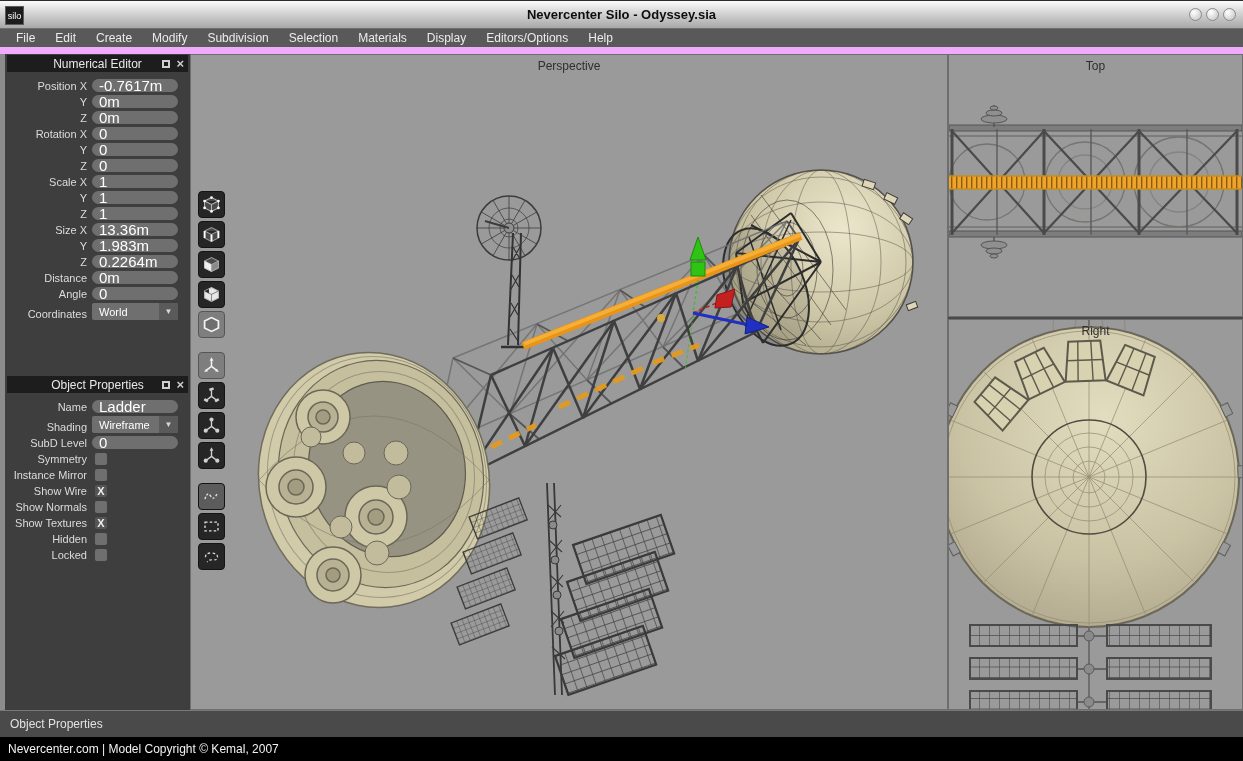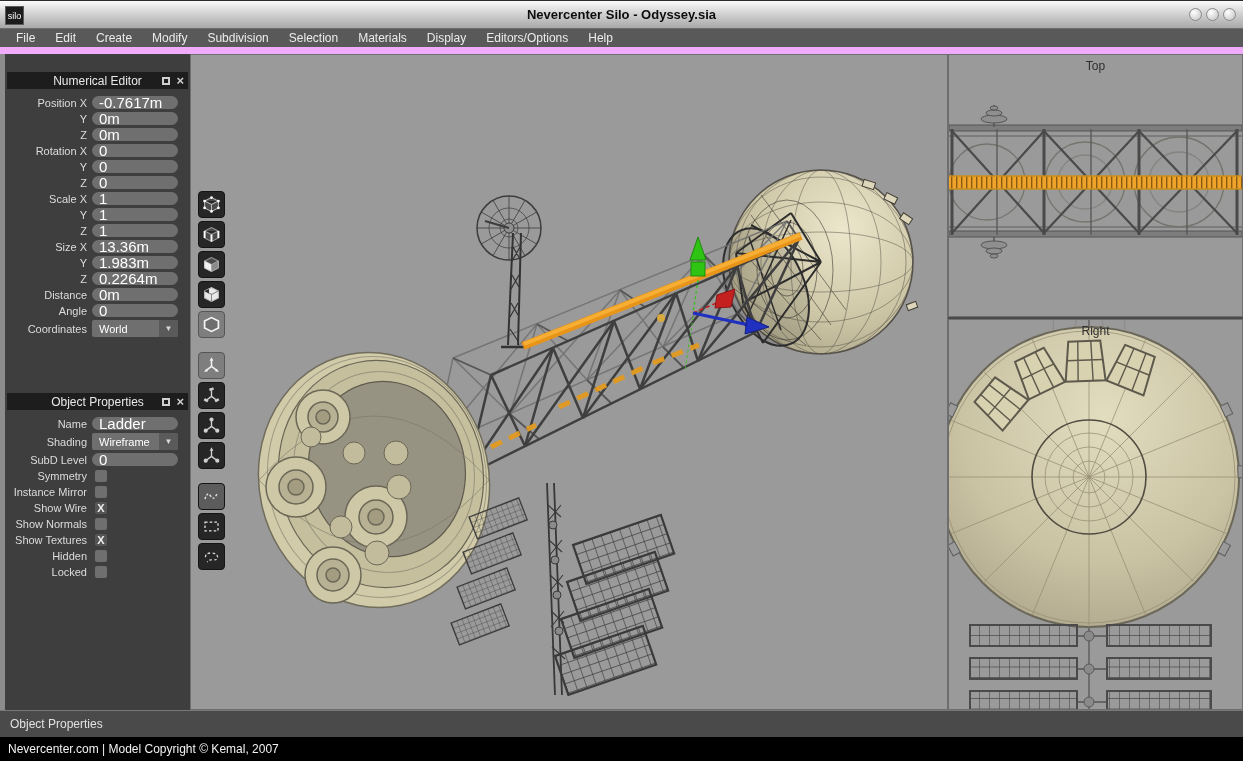--- a/index.html
+++ b/index.html
@@ -9,28 +9,28 @@
   .titlebar{height:29px;background:linear-gradient(180deg,#fbfbfb 0%,#d6d6d6 42%,#a8a8a8 100%);border-top:1px solid #2b2b2b;border-bottom:1px solid #6e6e6e;box-sizing:border-box;display:flex;align-items:center;position:relative;flex:none}
   .logo{position:absolute;left:5px;top:5px;width:19px;height:19px;background:#1c1c1c;border:1px solid #5a5a5a;color:#fff;font-size:9px;display:flex;align-items:center;justify-content:center;box-sizing:border-box;letter-spacing:0}
   .title{flex:1;text-align:center;font-size:13px;font-weight:bold;color:#0d0d0d}
   .winbtns{position:absolute;right:7px;top:7px;display:flex;gap:4px}
   .winbtn{width:13px;height:13px;border-radius:50%;background:radial-gradient(circle at 35% 30%,#ffffff,#bfbfbf);border:1px solid #8a8a8a;box-sizing:border-box}
   
   .menubar{height:25px;background:#595959;border-bottom:7px solid #f0abfc;box-sizing:border-box;display:flex;align-items:center;padding-left:6px;flex:none}
   .menuitem{color:#ececec;font-size:12px;padding:0 10px;cursor:default}
   
   .main{flex:1;display:flex;background:#4a4a4a;min-height:0}
-  .leftcol{width:190px;flex:none;background:#3e3e3e;border-left:5px solid #8c8c8c;box-sizing:border-box;padding-top:18px;display:flex;flex-direction:column}
+  .leftcol{width:190px;flex:none;background:#3e3e3e;border-left:5px solid #8c8c8c;box-sizing:border-box;padding-top:1px;display:flex;flex-direction:column}
   .panel-header{height:17px;background:#1d1d1d;margin:0 2px;display:flex;align-items:center;position:relative;flex:none}
   .panel-title{flex:1;text-align:center;color:#e8e8e8;font-size:12px}
   .ph-icons{position:absolute;right:4px;top:4px;display:flex;gap:6px;align-items:center}
   .detach{width:8px;height:8px;border:2px solid #cfcfcf;box-sizing:border-box}
   .closex{color:#cfcfcf;font-size:13px;line-height:9px;font-weight:bold}
   .rows{padding:7px 12px 0 2px}
-  .row{display:flex;align-items:center;height:13px;margin-bottom:3px}
+  .row{display:flex;align-items:flex-end;height:13px;margin-bottom:3px}
   .row.gap{}
   .row.tall{height:17px}
   .rlabel{width:80px;text-align:right;color:#dcdcdc;font-size:11px;padding-right:5px;white-space:nowrap;flex:none}
   .input{flex:1;height:13px;background:#6f6f6f;border-radius:7px;color:#fff;font-size:15px;line-height:13px;padding:0 7px;box-sizing:content-box;overflow:hidden;white-space:nowrap}
   .dropdown{flex:1;height:17px;background:#6f6f6f;border-radius:2px;display:flex;align-items:center;color:#fff;font-size:11px;overflow:hidden}
   .dd-val{flex:1;padding-left:7px}
   .dd-arrow{width:19px;height:17px;background:#5a5a5a;color:#d8d8d8;font-size:8px;display:flex;align-items:center;justify-content:center;flex:none}
   .checkrow{display:flex;align-items:center;height:13px;margin-bottom:3px}
   .checkbox{width:12px;height:12px;background:#6f6f6f;border-radius:2px;margin-left:3px;color:#ededed;font-size:11px;font-weight:bold;line-height:12px;text-align:center;flex:none}
   .checkbox.on{background:#555555}
@@ -208,20 +208,21 @@
             <span class="checkbox"></span>
           </div>
         <div class="checkrow">
             <span class="rlabel">Locked</span>
             <span class="checkbox"></span>
           </div>
       </div>
     </div>
 
     <div class="viewport main-vp">
+      <div class="vp-label">Perspective</div>
 
       <div class="toolbar">
         <div class="tbtn">
             <svg width="19" height="19" viewBox="0 0 22 22">
               <path d="M3,7 L11,3 L19,7 L19,15 L11,19 L3,15 Z M3,7 L11,11 L19,7 M11,11 L11,19" fill="#4a4a4a" stroke="#b8b8b8" stroke-width="1.2"></path>
               <circle cx="3" cy="7" r="1.6" fill="#fff"></circle>
               <circle cx="19" cy="7" r="1.6" fill="#fff"></circle>
               <circle cx="3" cy="15" r="1.6" fill="#fff"></circle>
               <circle cx="19" cy="15" r="1.6" fill="#fff"></circle>
               <circle cx="11" cy="3" r="1.6" fill="#fff"></circle>

